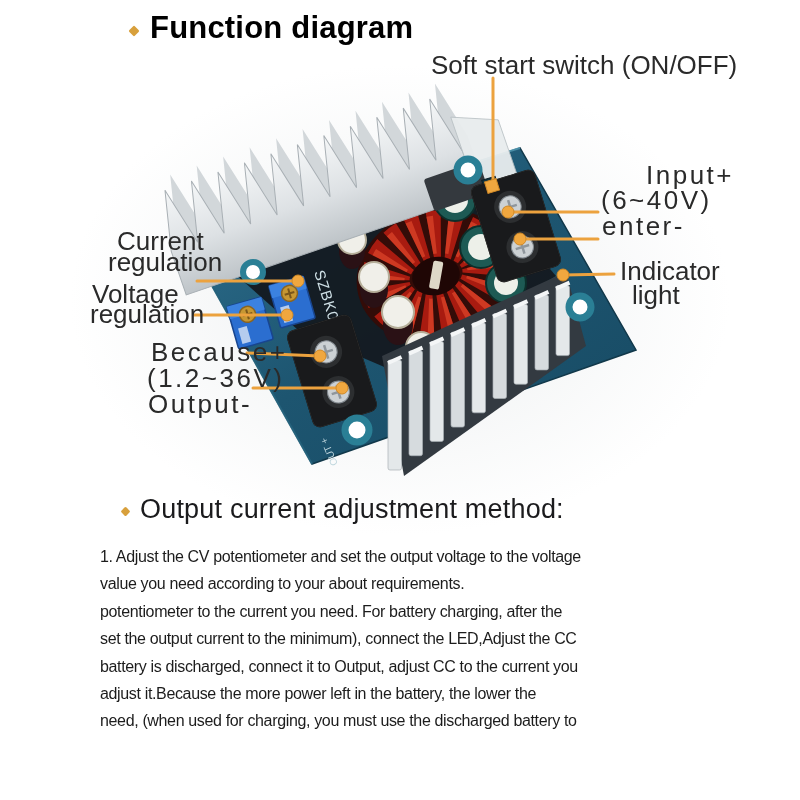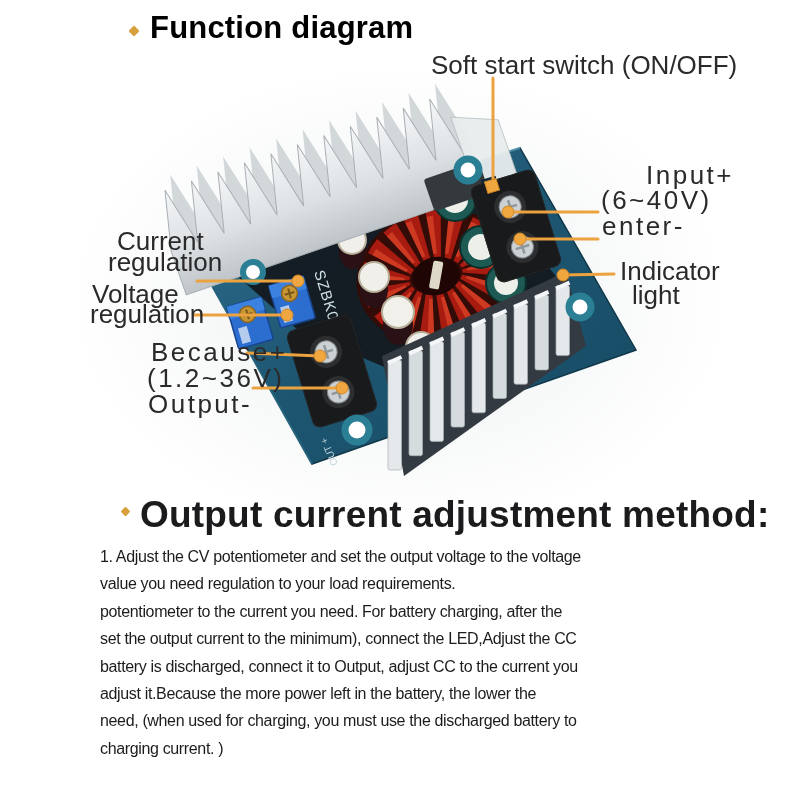--- a/index.html
+++ b/index.html
@@ -1,21 +1,21 @@
 <!DOCTYPE html>
 <html><head>
 <meta charset="utf-8">
 <style>
   html,body{margin:0;padding:0;background:#ffffff;}
   #stage{position:relative;width:800px;height:800px;background:#ffffff;overflow:hidden;
          font-family:"Liberation Sans", sans-serif;}
   #board-svg{position:absolute;left:0;top:0;}
   .h1{position:absolute;left:150px;top:10px;font-size:31px;font-weight:700;color:#000000;
       letter-spacing:0.2px;white-space:nowrap;}
-  .h2{position:absolute;left:140px;top:494px;font-size:37px;font-weight:700;color:#1b1b1d;
+  .h2{position:absolute;left:140px;top:494px;font-size:27px;font-weight:400;color:#1b1b1d;
       letter-spacing:0.2px;white-space:nowrap;}
   .bullet{position:absolute;background:#d8a03c;transform:rotate(45deg);border-radius:1.5px;}
   .bullet.b1{left:130px;top:27px;width:8px;height:8px;}
   .bullet.b2{left:122px;top:508px;width:7px;height:7px;}
   .lbl{position:absolute;color:#2a2a2a;font-size:26px;line-height:21px;white-space:nowrap;}
   .spaced{letter-spacing:2.5px;}
   .body-text{position:absolute;left:100px;top:543px;width:660px;color:#1c1c1c;
              font-size:16px;letter-spacing:-0.35px;}
   .body-text .tline{height:27.4px;line-height:27.4px;white-space:nowrap;}
 </style>
@@ -226,22 +226,21 @@
 
   <div class="lbl spaced" style="left:151px;top:342px;">Because+</div>
   <div class="lbl spaced" style="left:147px;top:368px;">(1.2~36V)</div>
   <div class="lbl spaced" style="left:148px;top:394px;">Output-</div>
 
   <span class="bullet b2"></span>
   <div class="h2">Output current adjustment method:</div>
 
   <div class="body-text">
     <div class="tline">1. Adjust the CV potentiometer and set the output voltage to the voltage</div>
-    <div class="tline">value you need regulation to your load requirements.</div>
+    <div class="tline">value you need according to your about requirements.</div>
     <div class="tline">potentiometer to the current you need. For battery charging, after the</div>
     <div class="tline">set the output current to the minimum), connect the LED,Adjust the CC</div>
     <div class="tline">battery is discharged, connect it to Output, adjust CC to the current you</div>
     <div class="tline">adjust it.Because the more power left in the battery, the lower the</div>
     <div class="tline">need, (when used for charging, you must use the discharged battery to</div>
-    <div class="tline">charging current. )</div>
   </div>
 
 </div>
 
 </body></html>

